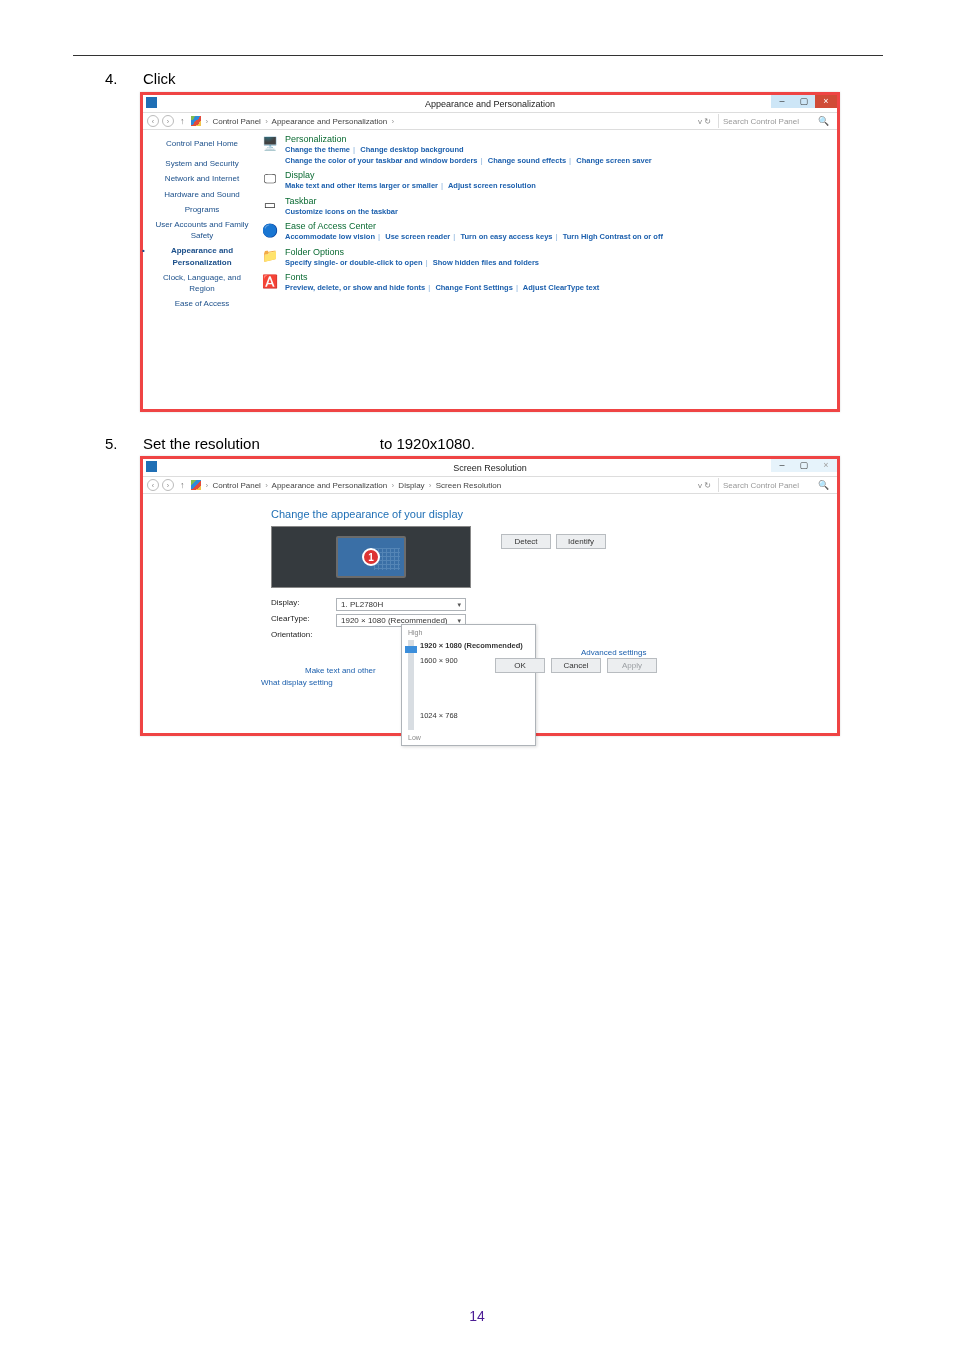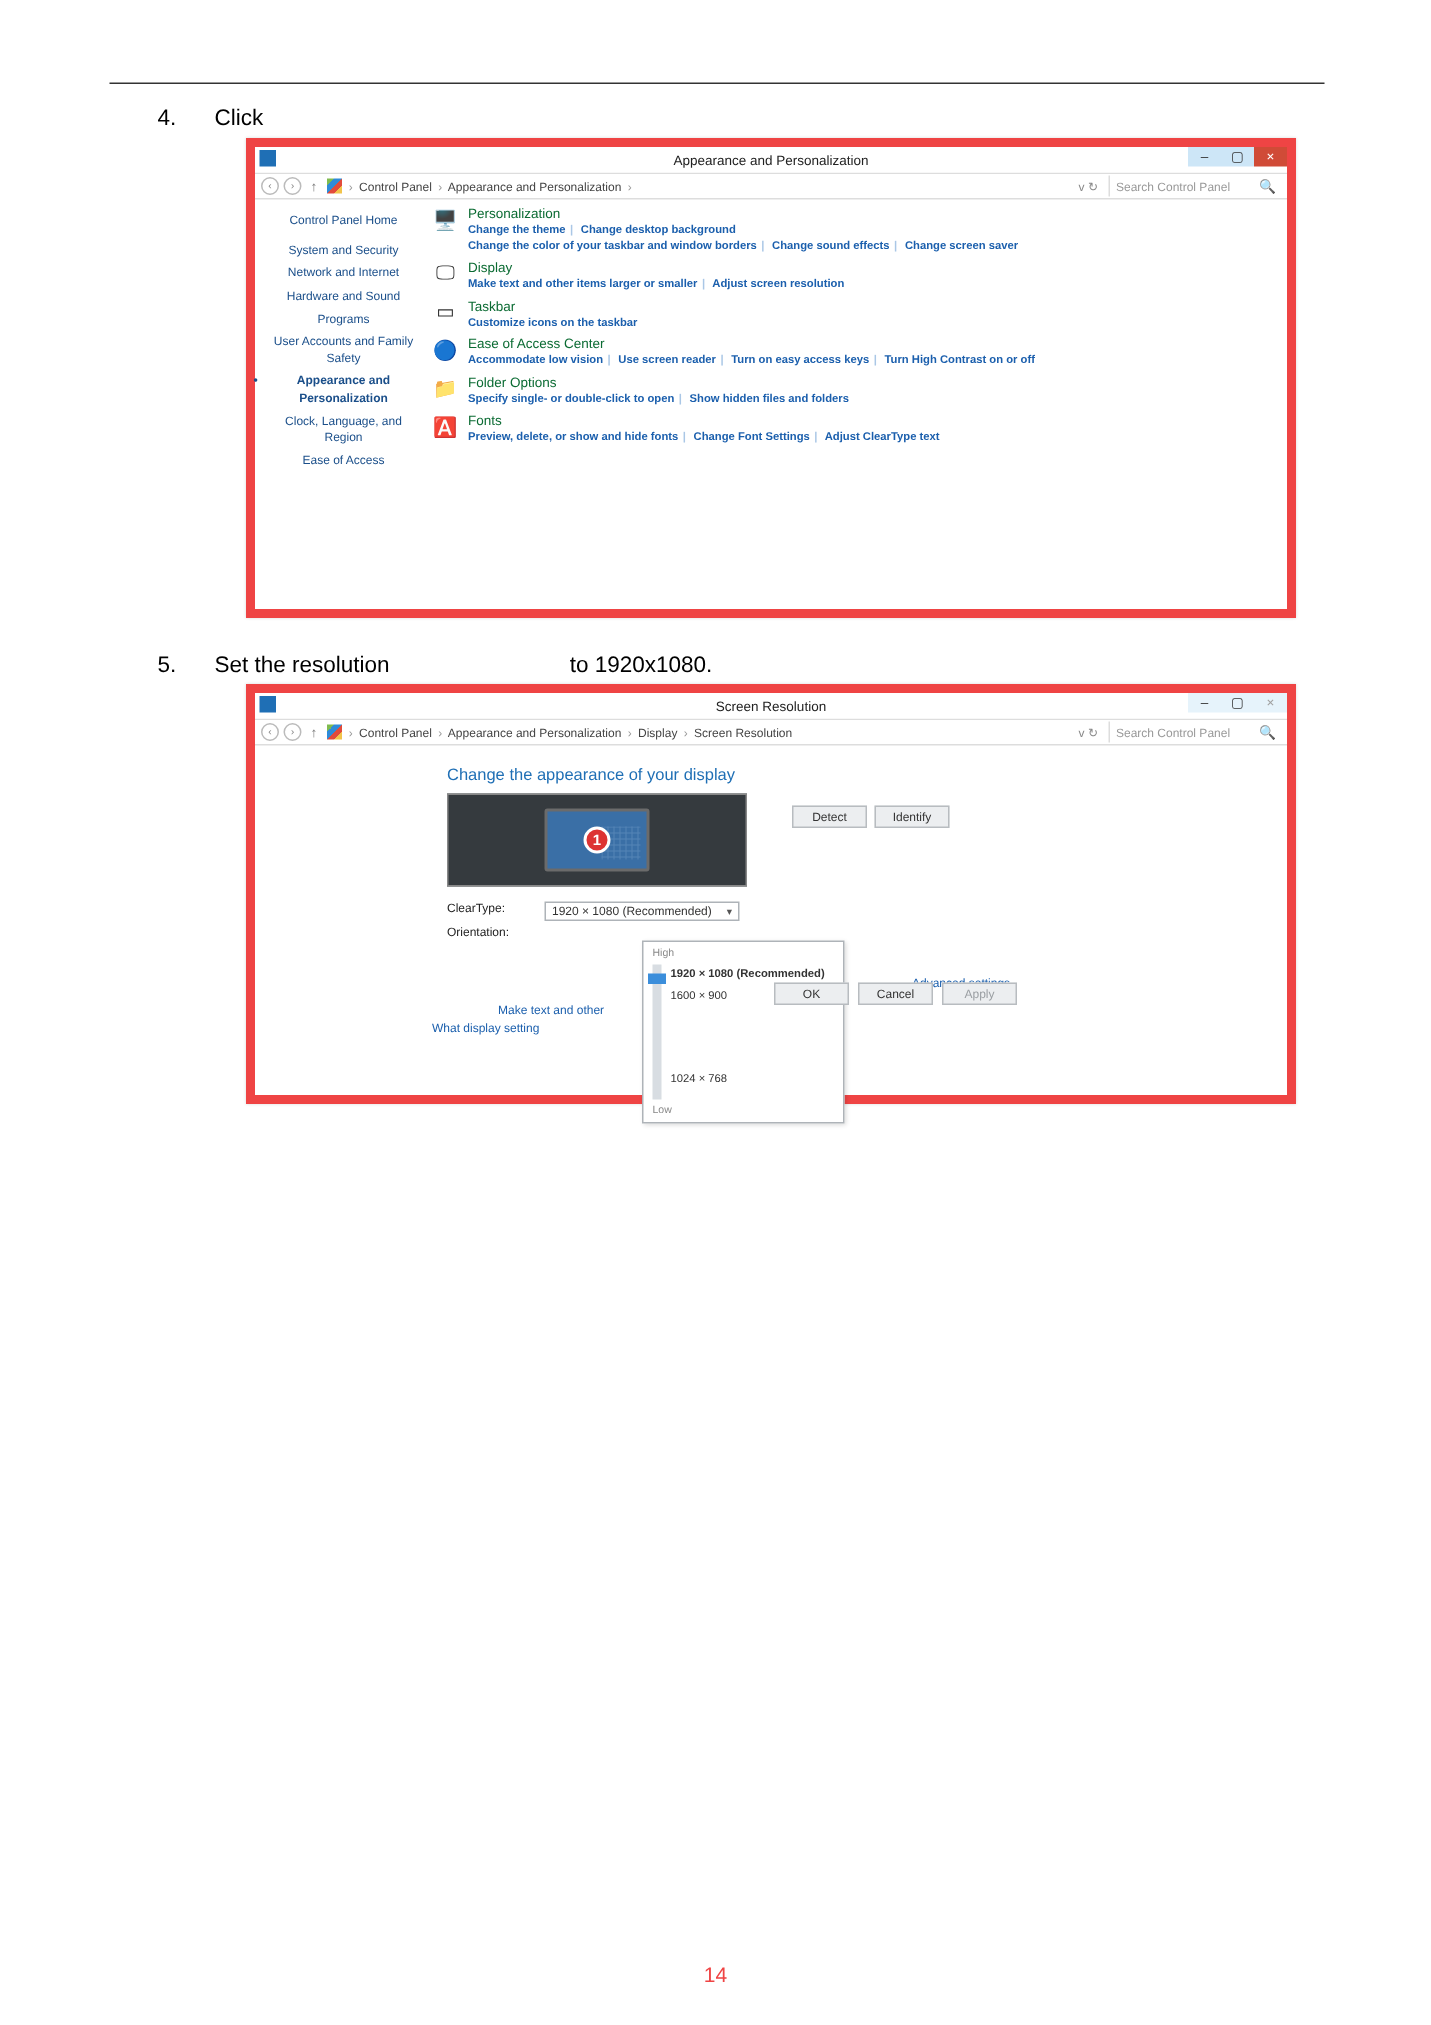--- a/index.html
+++ b/index.html
@@ -29,26 +29,25 @@
   }
   .step-text { }
   .step4 { top: 70px; left: 105px; }
   .step5 { top: 435px; left: 105px; display: flex; }
   .step5 .gap { display: inline-block; width: 120px; }
 
   
   .win {
     position: absolute;
     background: #fff;
-    border: 6px solid #ef4444;
+    border: 3px solid #ef4444;
     box-shadow: 0 0 2px rgba(0,0,0,0.15);
     font-family: "Segoe UI", Arial, sans-serif;
     font-size: 8px;
     color: #333;
-    margin-left: 24px;
   }
   .win1 { top: 92px; left: 140px; width: 700px; height: 320px; }
   .win2 { top: 456px; left: 140px; width: 700px; height: 280px; }
 
   .titlebar {
     height: 17px;
     background: #fff;
     display: flex;
     align-items: center;
     justify-content: center;
@@ -288,21 +287,21 @@
     display: flex; gap: 6px;
   }
   .btn-bar .graybtn.disabled { color: #9a9ea2; }
 
   .page-num {
     position: absolute;
     bottom: 26px;
     left: 0; right: 0;
     text-align: center;
     font-size: 14px;
-    color: #ef4444;
+    color: #4c1d95;
   }
 </style>
 </head>
 <body>
 
 <div class="hr-top"></div>
 
 <div class="step-row step4">
   <span class="step-num">4.</span>
   <span class="step-text">Click</span>
@@ -468,20 +467,27 @@
             <div class="num-badge">1</div>
           </div>
         </div>
         <div class="preview-btns">
           <span class="graybtn">Detect</span>
           <span class="graybtn">Identify</span>
         </div>
       </div>
 
       <div class="setting-row">
+        <span class="lbl">Display:</span>
+        <div class="dropdown">
+          <span>1. PL2780H</span>
+          <span class="arrow">▾</span>
+        </div>
+      </div>
+      <div class="setting-row">
         <span class="lbl">ClearType:</span>
         <div class="dropdown">
           <span>1920 × 1080 (Recommended)</span>
           <span class="arrow">▾</span>
         </div>
       </div>
       <div class="setting-row">
         <span class="lbl">Orientation:</span>
       </div>
 

